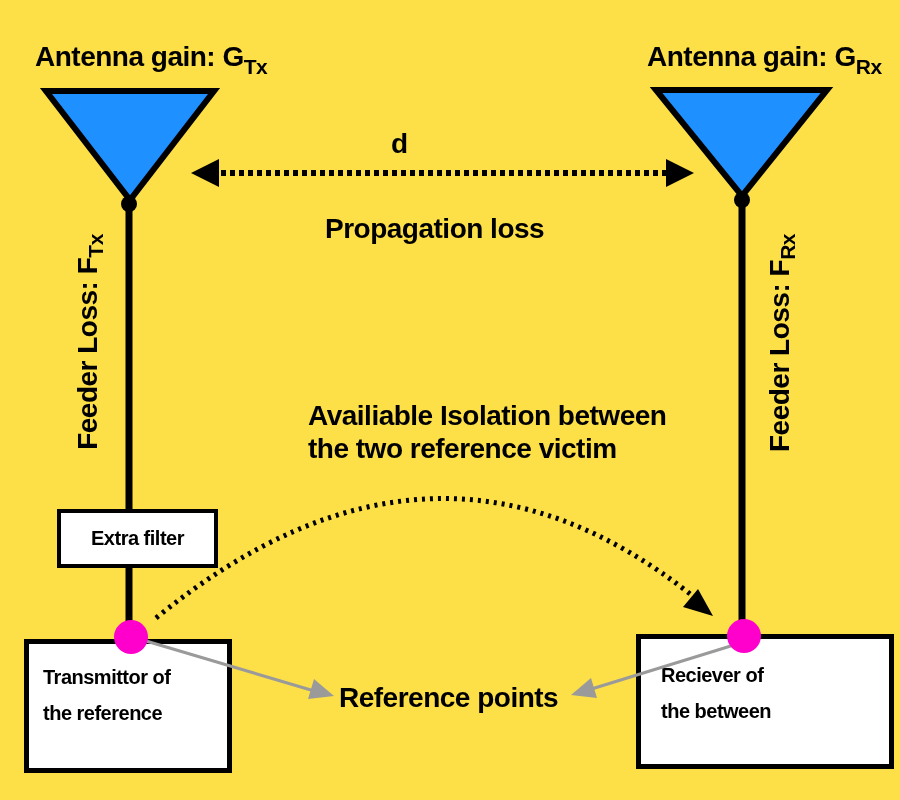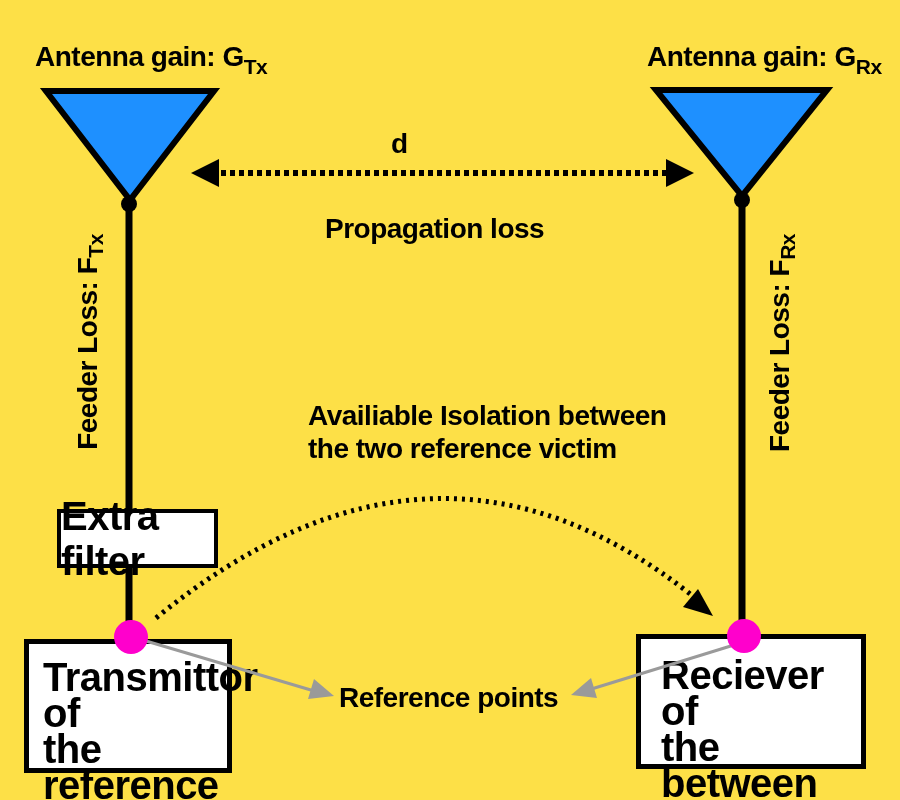--- a/index.html
+++ b/index.html
@@ -5,34 +5,34 @@
   html,body{margin:0;padding:0;background:#fff;}
   .stage{
     position:relative;width:900px;height:800px;background:#fde047;overflow:hidden;
     font-family:"Liberation Sans","DejaVu Sans",sans-serif;font-weight:700;color:#000;
   }
   svg.overlay{position:absolute;left:0;top:0;z-index:2;pointer-events:none;}
   .label{position:absolute;font-size:28px;letter-spacing:-0.5px;white-space:nowrap;z-index:1;}
   .sub{font-size:21px;position:relative;top:8px;letter-spacing:-0.5px;}
   .rot{width:240px;height:34px;display:flex;align-items:center;justify-content:center;transform:rotate(-90deg);}
   .box{position:absolute;background:#ffffff;border:4px solid #000;box-sizing:border-box;z-index:1;
-       font-size:40px;letter-spacing:-0.5px;}
+       font-size:20px;letter-spacing:-0.5px;}
   #antenna-gain-tx{left:35px;top:41px;}
   #antenna-gain-rx{left:647px;top:41px;}
   #distance-label{left:391px;top:128px;}
   #propagation-label{left:325px;top:197px;margin-top:16px;}
   #isolation-label{left:285px;top:399px;line-height:33px;margin-left:23px;}
   #reference-points-label{left:339px;top:682px;}
   #feeder-loss-tx{left:-32px;top:325px;}
   #feeder-loss-rx{left:660px;top:326px;}
   #extra-filter-box{left:57px;top:509px;width:161px;height:59px;
     display:flex;align-items:center;justify-content:center;}
   #transmittor-box{left:24px;top:639px;width:208px;height:134px;border-width:5px;
     padding:15px 0 0 14px;line-height:36px;}
-  #reciever-box{left:636px;top:634px;width:230px;height:135px;border-width:5px;
+  #reciever-box{left:636px;top:634px;width:258px;height:135px;border-width:5px;
     padding:18px 0 0 20px;line-height:36px;}
 </style>
 </head>
 <body>
 
 <div class="stage">
 
   <div class="label" id="antenna-gain-tx"><span>Antenna gain: G</span><span class="sub">Tx</span></div>
 
   <div class="label" id="antenna-gain-rx"><span>Antenna gain: G</span><span class="sub">Rx</span></div>

